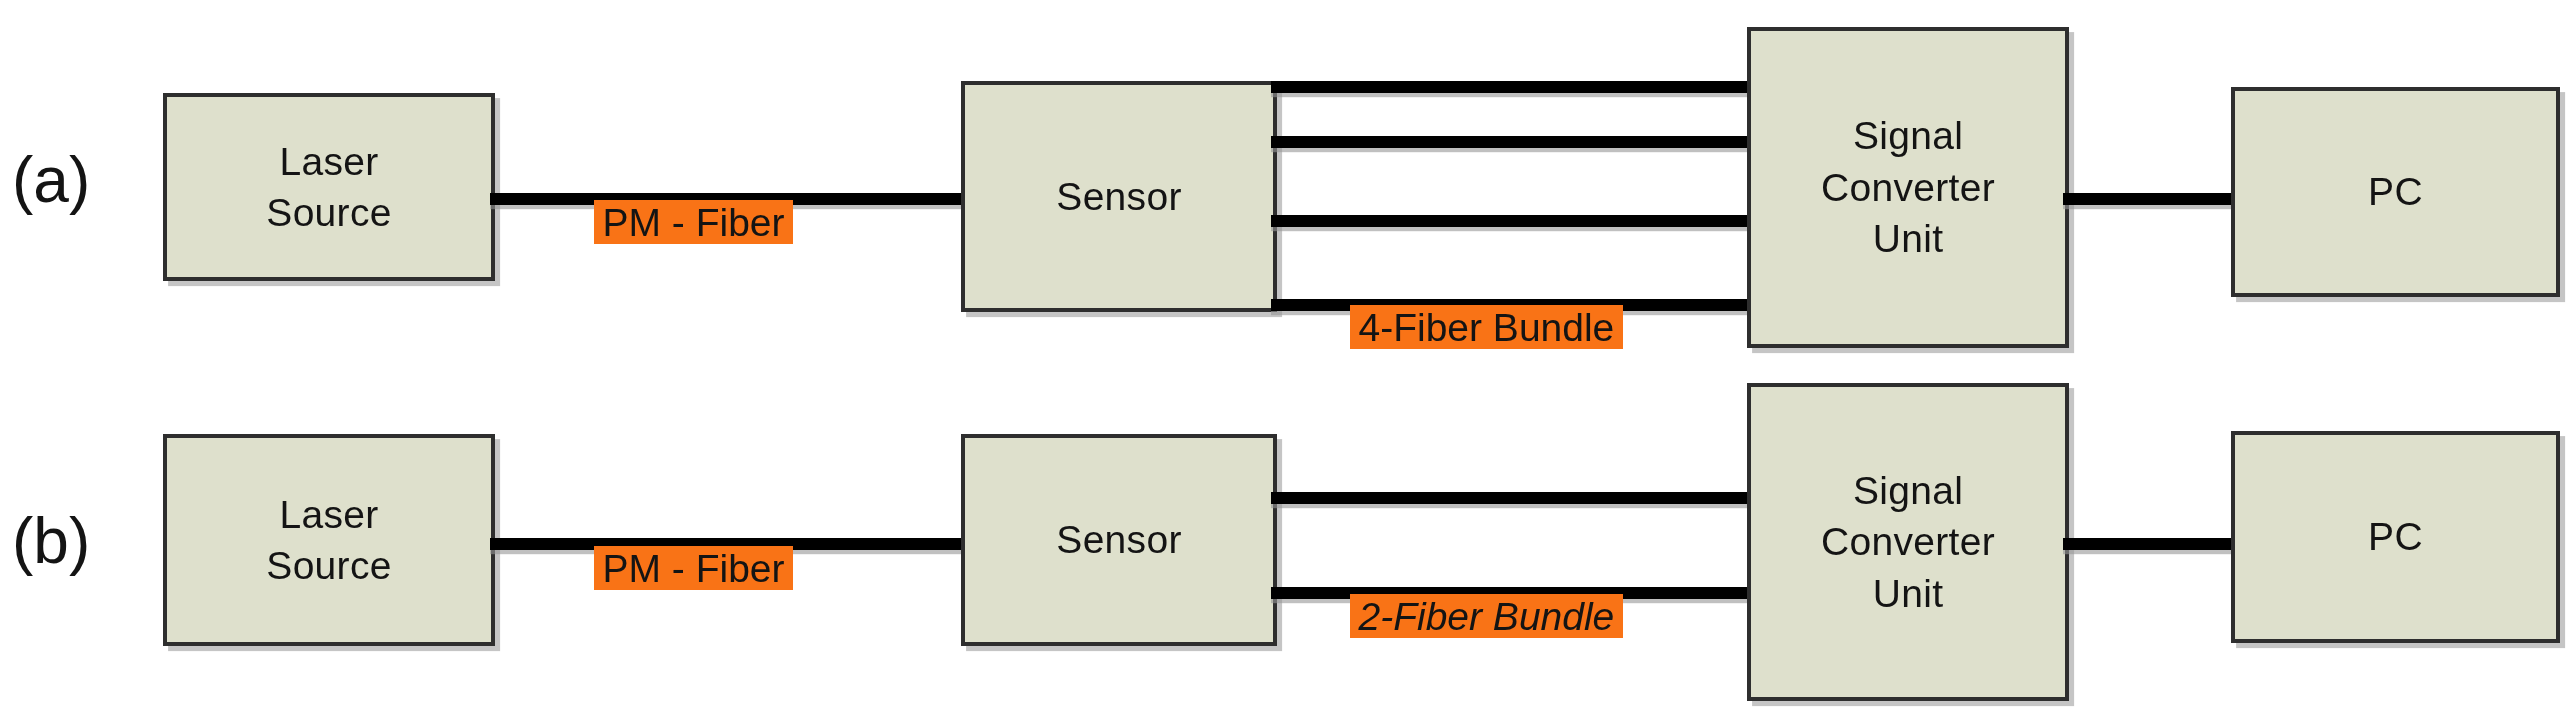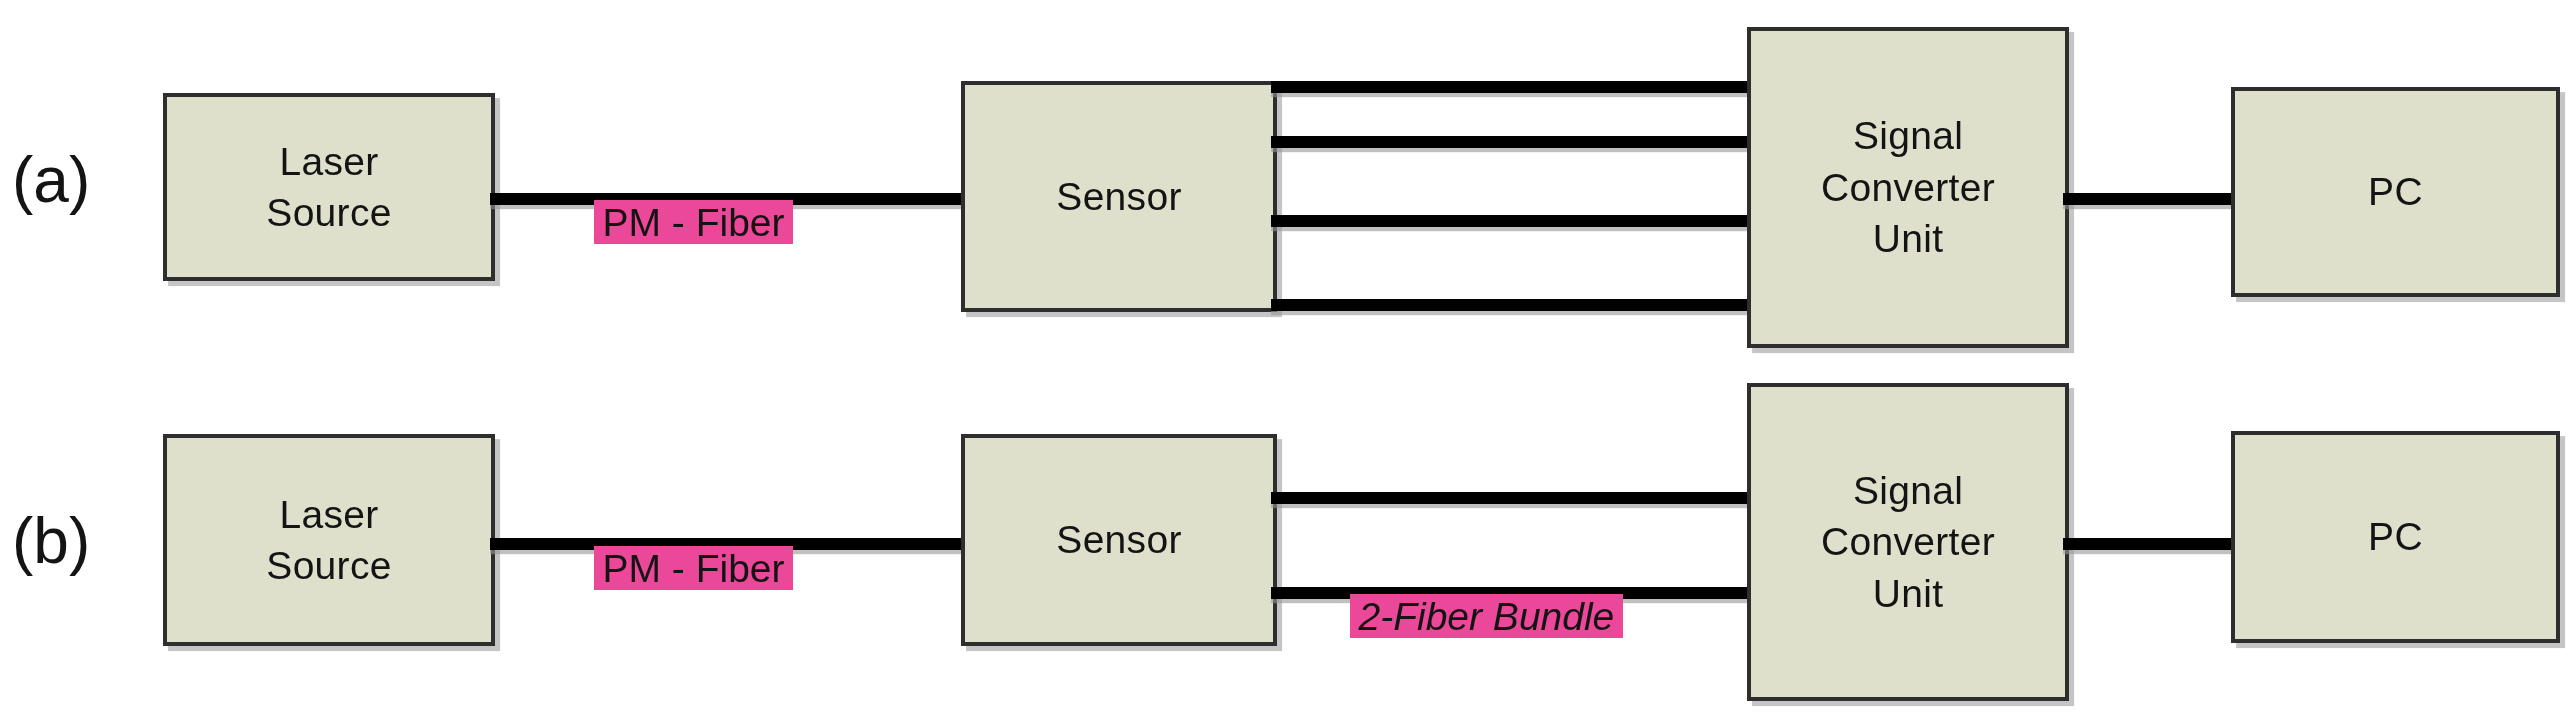--- a/index.html
+++ b/index.html
@@ -46,21 +46,21 @@
     height: 12px;
     box-shadow: 0 4.2px 0 0 rgba(150,150,150,0.60);
   }
   
   .wire-label {
     position: absolute;
     color: #141414;
     font-size: 39px;
     line-height: 1;
     white-space: nowrap;
-    background: #ec4899;
+    background: #f97316;
     padding: 3.4px 8.5px 1.7px 8.5px;
     user-select: none;
   }
   .panel-letter {
     position: absolute;
     color: #141414;
     font-size: 64px;
     line-height: 1;
     white-space: nowrap;
     user-select: none;
@@ -82,20 +82,21 @@
   <div class="wire-label" style="left:594px; top:200px;">PM - Fiber</div>
 
   <div class="node" style="left:961px; top:81px; width:316px; height:231px;">
     <span class="ln">Sensor</span>
   </div>
 
   <div class="wire" style="left:1271px; top:81px; width:483px;"></div>
   <div class="wire" style="left:1271px; top:136px; width:483px;"></div>
   <div class="wire" style="left:1271px; top:215px; width:483px;"></div>
   <div class="wire" style="left:1271px; top:299px; width:483px;"></div>
+  <div class="wire-label" style="left:1350px; top:305px;">4-Fiber Bundle</div>
 
   <div class="node" style="left:1747px; top:27px; width:322px; height:321px;">
     <span class="ln">Signal</span>
     <span class="ln">Converter</span>
     <span class="ln">Unit</span>
   </div>
 
   <div class="wire" style="left:2063px; top:193px; width:178px;"></div>
 
   <div class="node" style="left:2231px; top:87px; width:329px; height:210px;">

